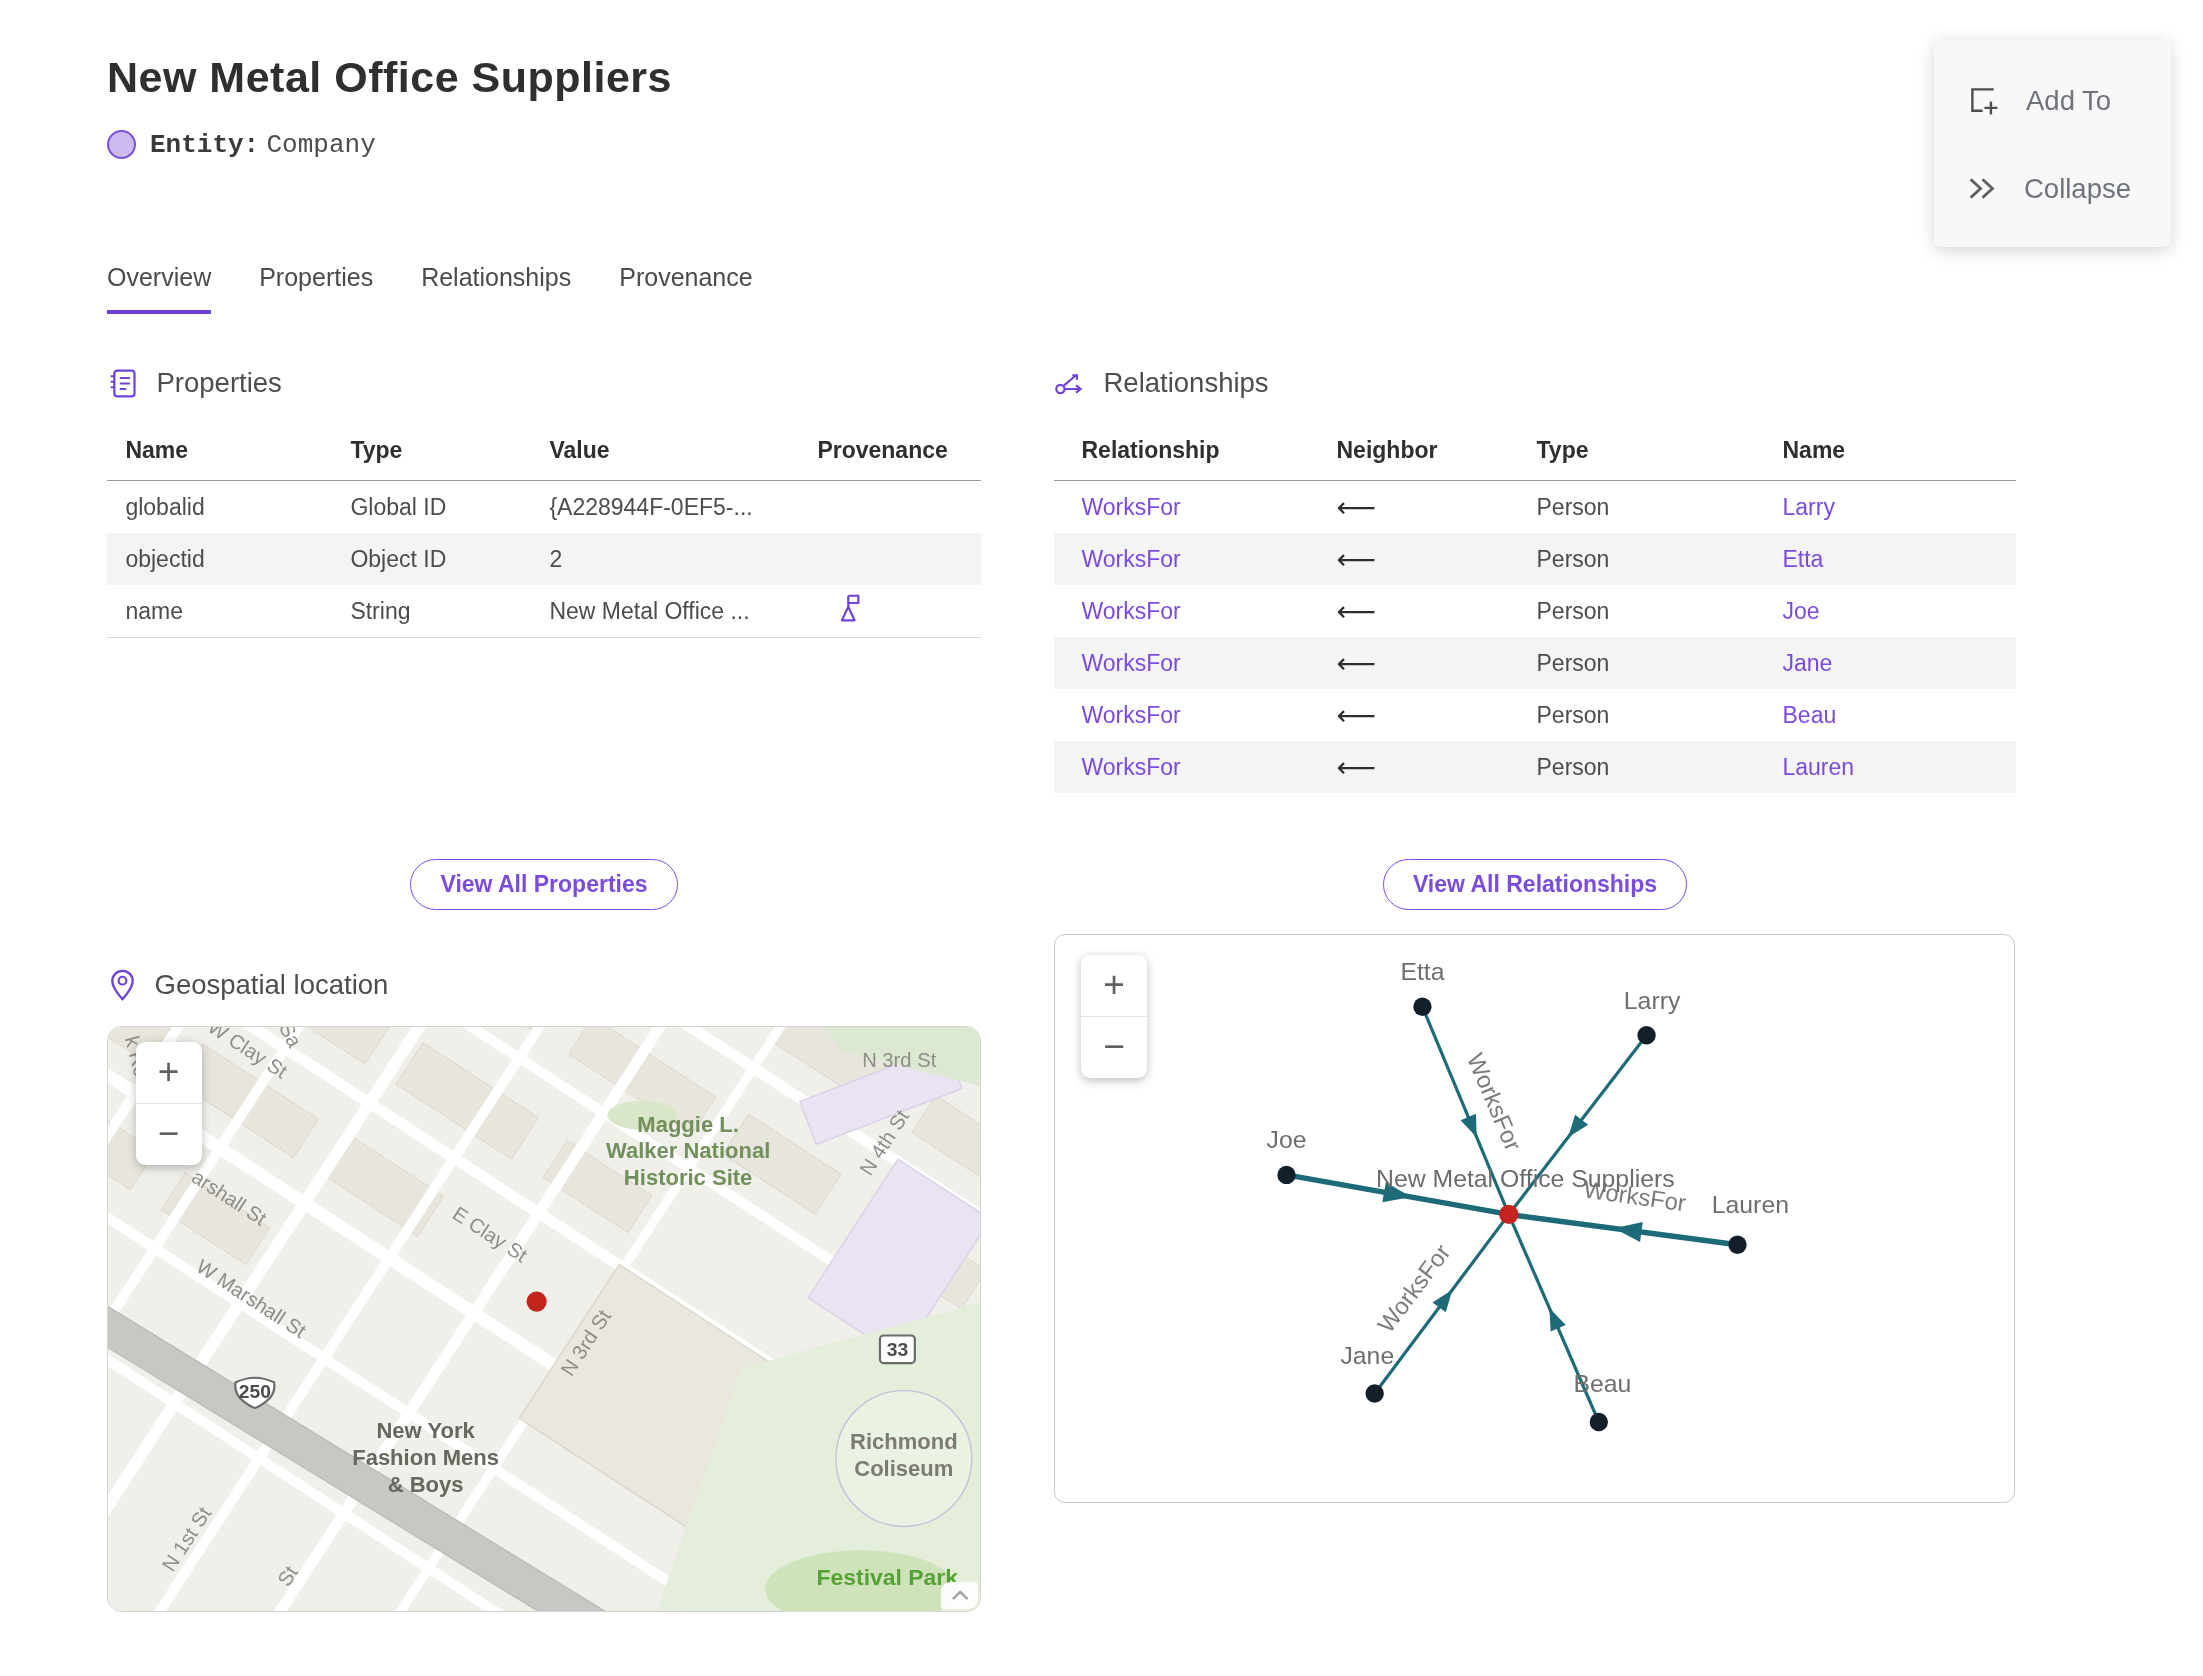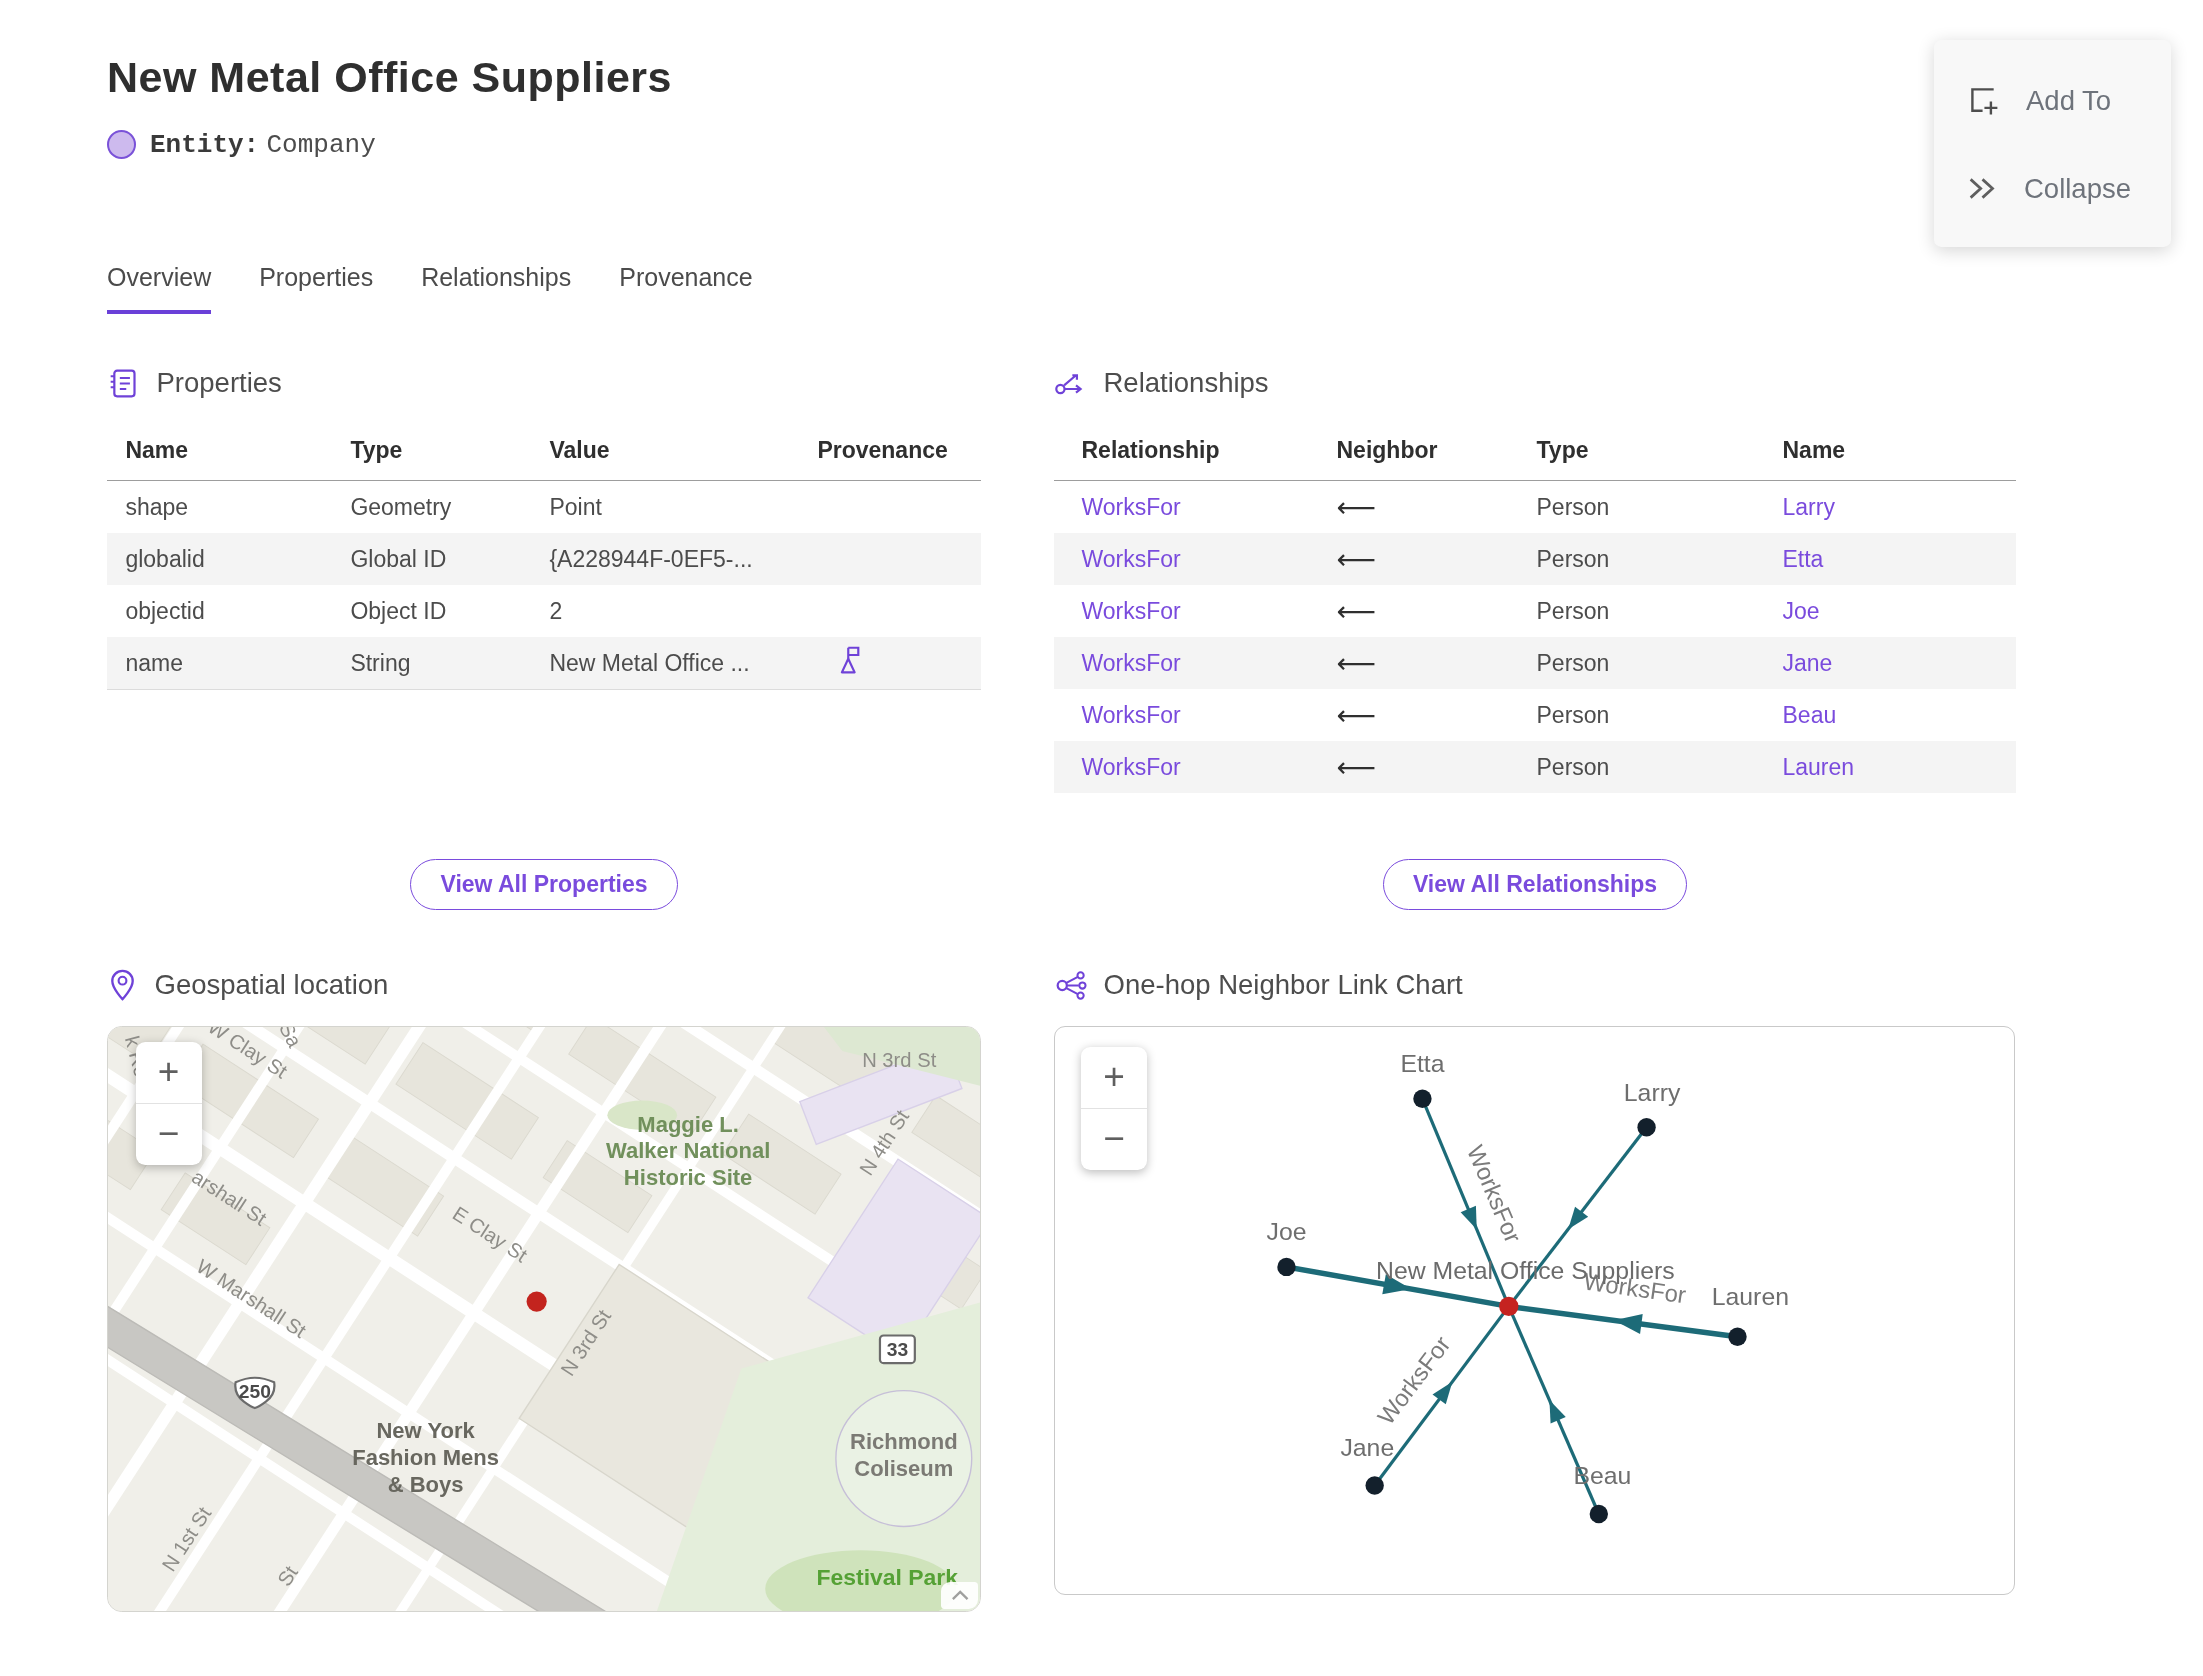--- a/index.html
+++ b/index.html
@@ -132,26 +132,20 @@
         <table class="props">
           <thead>
               <tr id="props-head">
                 <th>Name</th>
                 <th>Type</th>
                 <th>Value</th>
                 <th>Provenance</th>
               </tr>
             </thead>
           <tbody id="props-body">
-              <tr>
-                <td>shape</td>
-                <td>Geometry</td>
-                <td>Point</td>
-                <td style="padding-left:22px;"></td>
-              </tr>
               <tr>
                 <td>globalid</td>
                 <td>Global ID</td>
                 <td>{A228944F-0EF5-...</td>
                 <td style="padding-left:22px;"></td>
               </tr>
               <tr>
                 <td>objectid</td>
                 <td>Object ID</td>
                 <td>2</td>
@@ -335,30 +329,20 @@
                 <td><a class="plink">WorksFor</a></td>
                 <td><span class="dir-arrow">⟵</span></td>
                 <td>Person</td>
                 <td><a class="plink">Lauren</a></td>
               </tr>
             </tbody>
         </table>
       </div>
       <button class="view-all">View All Relationships</button>
 
-      <div class="sec-head sub-head">
-        <svg width="33" height="33" viewBox="0 0 36 36">
-          <circle cx="9" cy="18" r="5" fill="none" stroke="#6f42d8" stroke-width="2.4"></circle>
-          <circle cx="29" cy="7" r="3.4" fill="none" stroke="#6f42d8" stroke-width="2.2"></circle>
-          <circle cx="31" cy="18" r="3.4" fill="none" stroke="#6f42d8" stroke-width="2.2"></circle>
-          <circle cx="29" cy="29" r="3.4" fill="none" stroke="#6f42d8" stroke-width="2.2"></circle>
-          <path d="M13 15.5 L26 8.5 M14 18 H27 M13 20.5 L26 27.5" stroke="#6f42d8" stroke-width="2.2"></path>
-        </svg>
-        <span>One-hop Neighbor Link Chart</span>
-      </div>
 
       <div class="chart-panel">
         <div class="zoom-ctl chart-zoom">
           <div class="zoom-btn">+</div>
           <div class="zoom-btn">−</div>
         </div>
         <svg id="graph-svg" width="959" height="568" viewBox="0 0 1044 618">
             <line x1="400" y1="78" x2="494" y2="304" stroke="#1d6b78" stroke-width="3.5"></line>
             <polygon points="459.12842146557,220.15982182147678 441.60171216832236,201.4564942777007 458.22144490053756,194.54386207934567" fill="#1d6b78"></polygon>
             <text x="470" y="185" class="gedge" text-anchor="middle" transform="rotate(67 470 185)">WorksFor</text>

